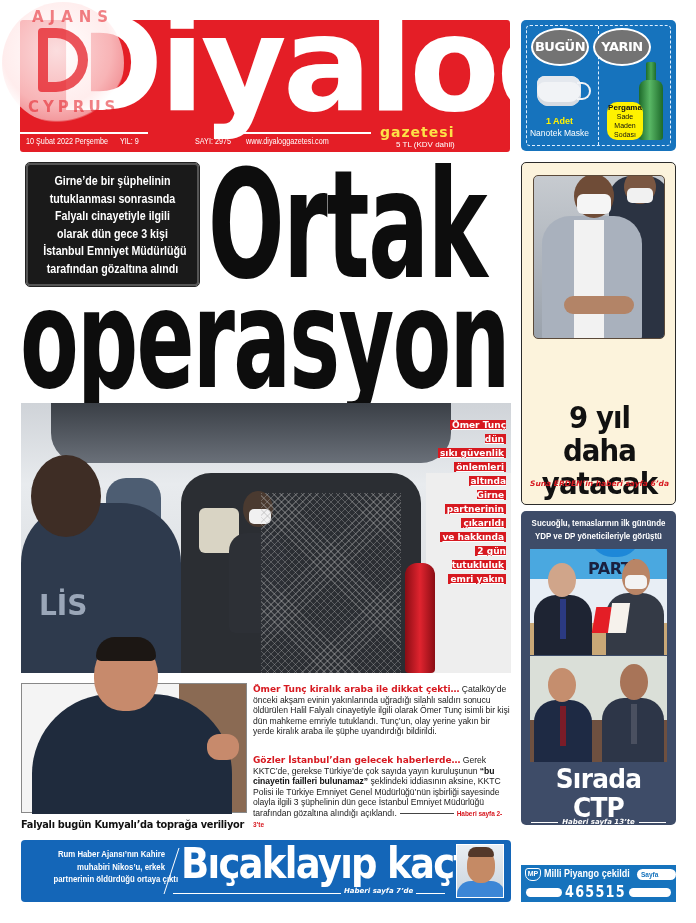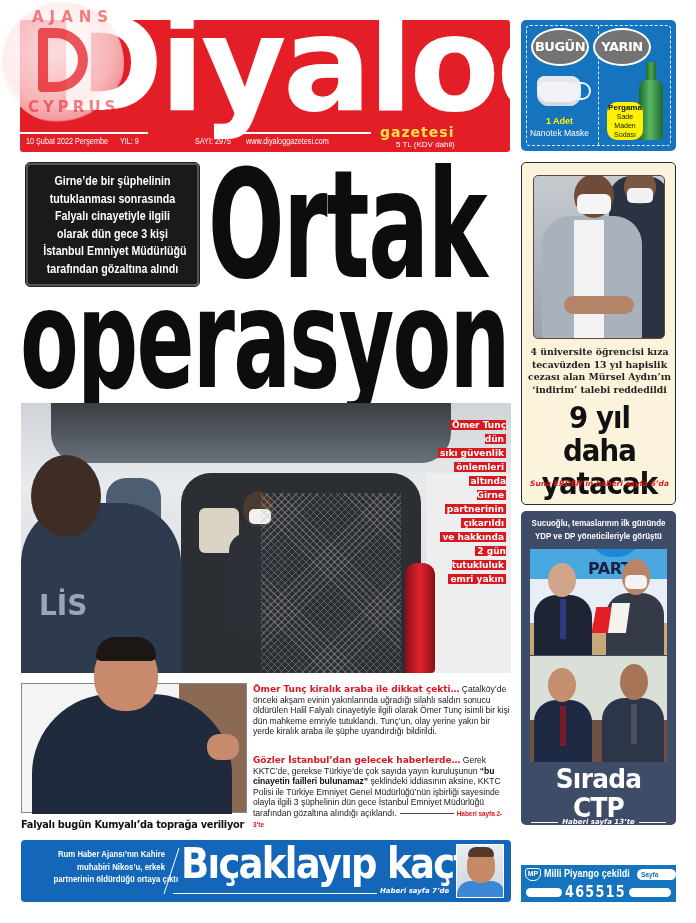--- a/index.html
+++ b/index.html
@@ -51,21 +51,21 @@
   .suspect-body { position: absolute; left: 208px; top: 130px; width: 56px; height: 100px; background: #2d3036; border-radius: 18px 18px 6px 6px; }
   .suspect-head { position: absolute; left: 222px; top: 88px; width: 30px; height: 36px; background: #4a3a30; border-radius: 50%; }
   .suspect-mask { position: absolute; left: 228px; top: 106px; width: 22px; height: 15px; background: #f1f1f1; border-radius: 5px; }
   .tail-light { position: absolute; left: 384px; top: 160px; width: 30px; height: 110px; background: linear-gradient(90deg, #8a0d14, #e0242f 50%, #8a0d14); border-radius: 12px 12px 4px 4px; }
   .van-side { position: absolute; left: 405px; top: 70px; width: 85px; height: 200px; background: #eeeeee; }
   .officer-back { position: absolute; left: 0; top: 100px; width: 160px; height: 170px; background: #2e3a4d; border-radius: 60px 60px 0 0; }
   .officer-head { position: absolute; left: 10px; top: 52px; width: 70px; height: 82px; background: #3e2d25; border-radius: 50%; }
   .officer-label { position: absolute; left: 18px; top: 186px; font-family: "DejaVu Sans", sans-serif; font-weight: bold; font-size: 28px; color: #b6c2d3; opacity: 0.8; }
   .officer2 { position: absolute; left: 85px; top: 75px; width: 55px; height: 90px; background: #4d5d72; border-radius: 20px 20px 4px 4px; }
   .photo-caption { position: absolute; left: 415px; top: 15px; width: 70px; text-align: right; font-family: "DejaVu Sans", sans-serif; font-weight: bold; font-size: 9px; line-height: 14px; color: #fff; }
-  .photo-caption span { background: #d71920; padding: 0 2px; }
+  .photo-caption span { background: #d71920; padding: 0 2px; text-decoration: underline; }
 
   
   .falyali-photo { position: absolute; left: 21px; top: 683px; width: 226px; height: 130px; background: linear-gradient(90deg, #f4f4f4 0 70%, #8a6a53 70%); border: 1px solid #888; overflow: visible; }
   .falyali-body { position: absolute; left: 10px; top: 10px; width: 200px; height: 120px; background: #1f2b3d; border-radius: 80px 80px 0 0; }
   .falyali-head { position: absolute; left: 72px; top: -45px; width: 64px; height: 72px; background: #c78a6c; border-radius: 50% 50% 45% 45%; }
   .falyali-hair { position: absolute; left: 74px; top: -47px; width: 60px; height: 24px; background: #1c1714; border-radius: 30px 30px 8px 8px; }
   .falyali-hand { position: absolute; left: 185px; top: 50px; width: 32px; height: 26px; background: #c78a6c; border-radius: 12px; }
   .falyali-caption { position: absolute; left: 21px; top: 818px; font-family: "DejaVu Sans", sans-serif; font-weight: bold; font-size: 10.5px; color: #111; letter-spacing: -0.3px; transform: scaleX(0.93); transform-origin: left; white-space: nowrap; }
 
   
@@ -116,21 +116,21 @@
   .lot-page { position: absolute; left: 116px; top: 4px; height: 11px; padding: 0 4px; background: #fff; color: #1673bd; border-radius: 6px; font-size: 6.5px; font-weight: bold; line-height: 11px; }
   .lot-pill { position: absolute; top: 23px; height: 9px; background: #fff; border-radius: 5px; }
   .lot-number { position: absolute; left: 44px; top: 18px; color: #fff; font-family: "DejaVu Sans", sans-serif; font-weight: bold; font-size: 15px; letter-spacing: 1.5px; transform: scaleX(0.85); transform-origin: left; }
 
   
   .banner { position: absolute; left: 21px; top: 840px; width: 490px; height: 62px; background: #1466b8; border-radius: 4px; }
   .banner-kicker { position: absolute; left: 8px; top: 8px; width: 136px; text-align: right; color: #fff; font-size: 9.5px; line-height: 12.5px; font-weight: bold; transform: scaleX(0.82); transform-origin: right; white-space: nowrap; }
   .banner-slash { position: absolute; left: 150px; top: 8px; width: 8px; height: 46px; border-left: 1.5px solid #fff; transform: skewX(-18deg); }
   .banner-bottom-line { position: absolute; left: 152px; top: 53px; width: 272px; border-top: 1.5px solid #fff; }
   .banner-head { position: absolute; left: 160px; top: 2px; color: #fff; font-family: "DejaVu Sans", sans-serif; font-weight: bold; font-size: 43px; letter-spacing: -2px; white-space: nowrap; transform: scaleX(0.86); transform-origin: left; line-height: 1; }
-  .banner-ref { position: absolute; left: 320px; top: 47px; color: #fff; font-family: "DejaVu Sans", sans-serif; font-weight: bold; font-style: italic; font-size: 7px; background: #1466b8; padding: 0 3px; margin-left: 36px; }
+  .banner-ref { position: absolute; left: 320px; top: 47px; color: #fff; font-family: "DejaVu Sans", sans-serif; font-weight: bold; font-style: italic; font-size: 7px; background: #1466b8; padding: 0 3px; }
   .banner-photo { position: absolute; left: 435px; top: 4px; width: 48px; height: 54px; background: linear-gradient(180deg, #e9eef3, #c9d3dd); border: 1px solid #fff; overflow: hidden; }
   .bp-head { position: absolute; left: 10px; top: 4px; width: 28px; height: 34px; background: #c58a65; border-radius: 45%; }
   .bp-hair { position: absolute; left: 11px; top: 2px; width: 26px; height: 10px; background: #54382a; border-radius: 12px 12px 3px 3px; }
   .bp-shirt { position: absolute; left: 0; top: 36px; width: 48px; height: 20px; background: #3c86d6; border-radius: 14px 14px 0 0; }
 </style>
 </head>
 <body>
 
 <div class="masthead">
   <div class="logo-word"><span class="big-d">D</span><span>iyalog</span></div>
@@ -224,26 +224,20 @@
   <div class="side1-photo">
     <div class="p1-officer"></div>
     <div class="p1-officer-head"></div>
     <div class="p1-officer-mask"></div>
     <div class="p1-jacket"></div>
     <div class="p1-shirt"></div>
     <div class="p1-head"></div>
     <div class="p1-mask"></div>
     <div class="p1-hands"></div>
   </div>
-  <div class="side1-kicker">
-    <div>4 üniversite öğrencisi kıza</div>
-    <div>tecavüzden 13 yıl hapislik</div>
-    <div>cezası alan Mürsel Aydın’ın</div>
-    <div>‘indirim’ talebi reddedildi</div>
-  </div>
   <div class="side1-head">
     <div>9 yıl daha</div>
     <div>yatacak</div>
   </div>
   <div class="side1-ref">Suna ERDEN’in haberi sayfa 6’da</div>
 </div>
 
 <div class="side2">
   <div class="side2-kicker">
     <div>Sucuoğlu, temaslarının ilk gününde</div>

